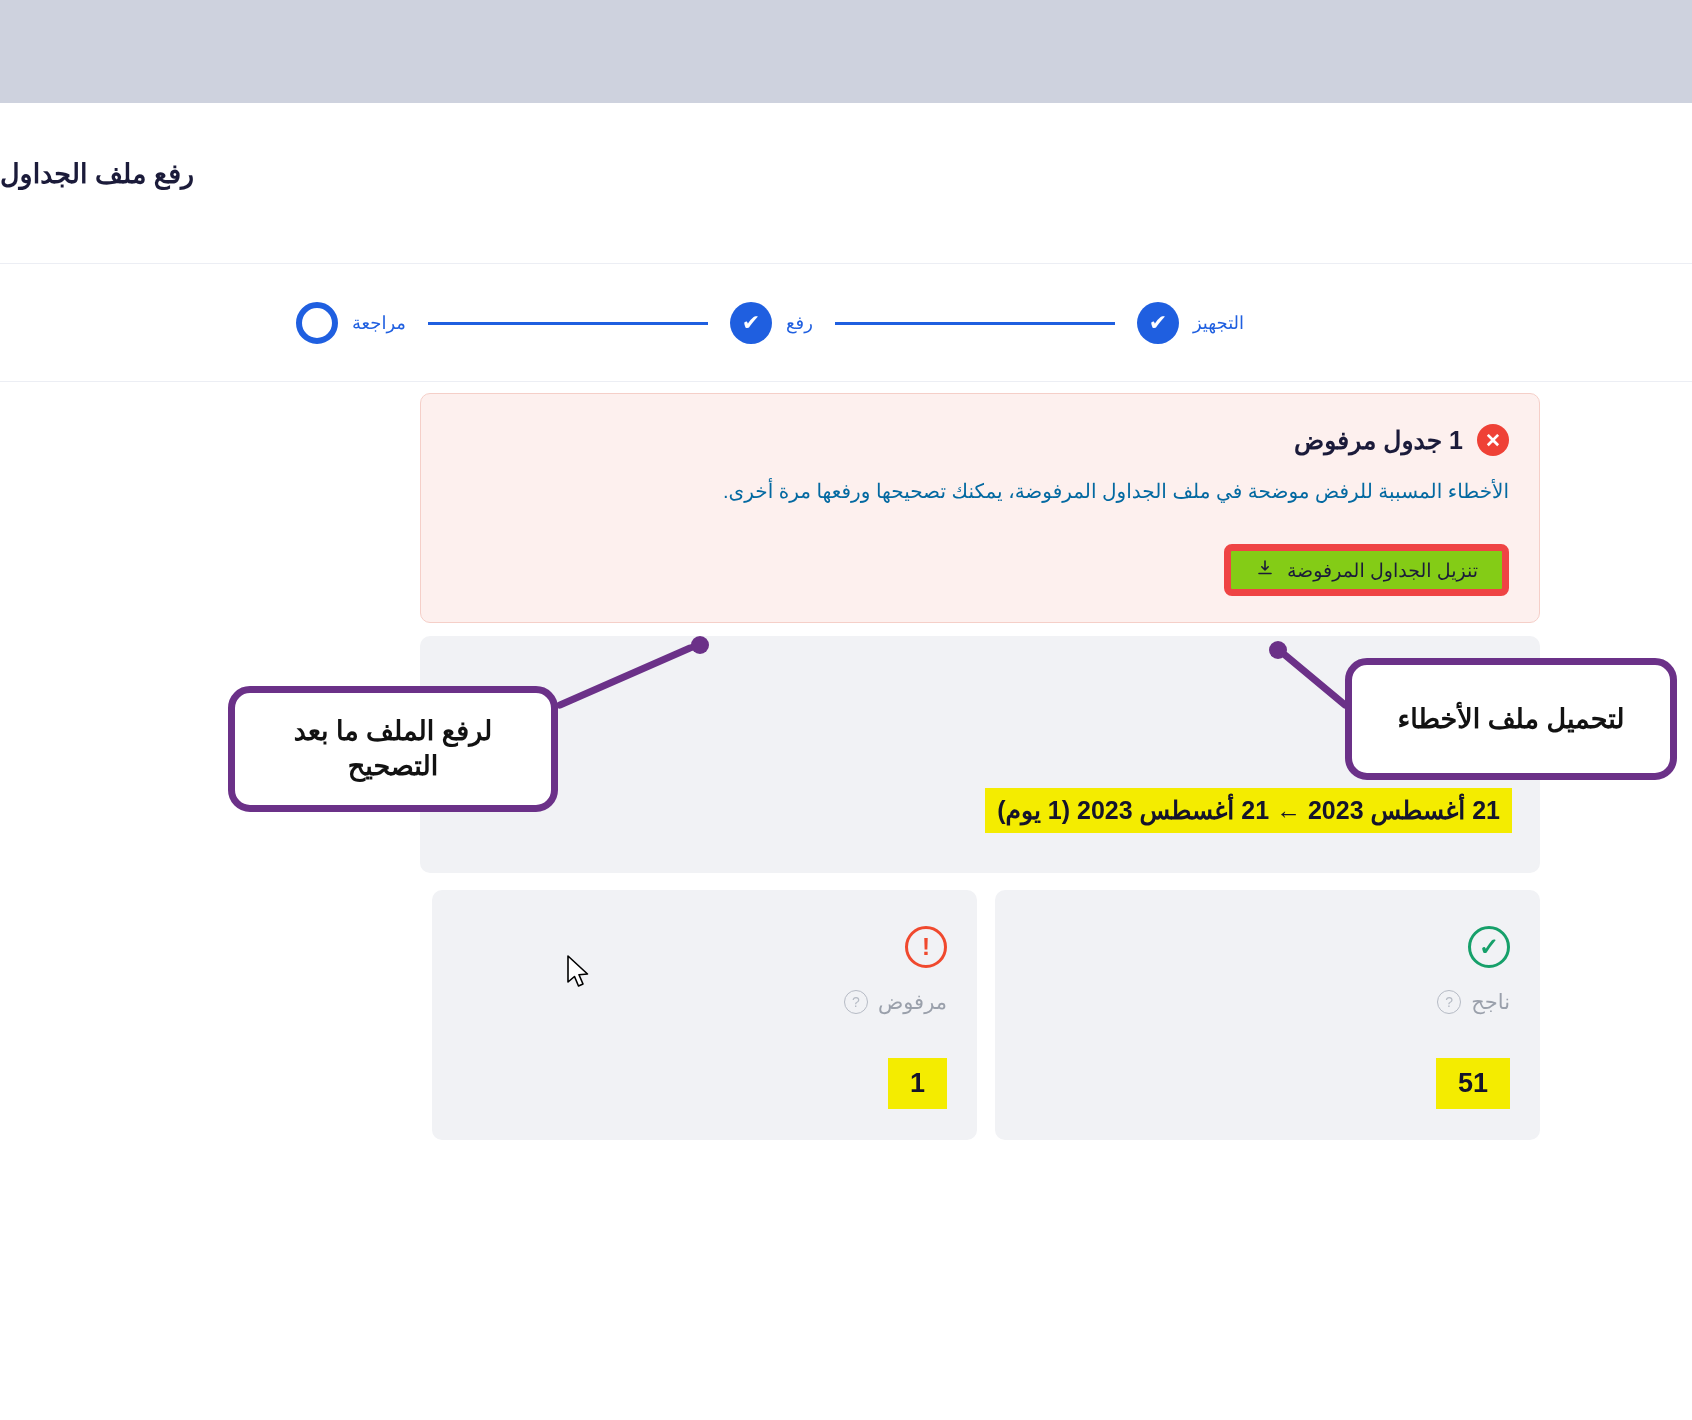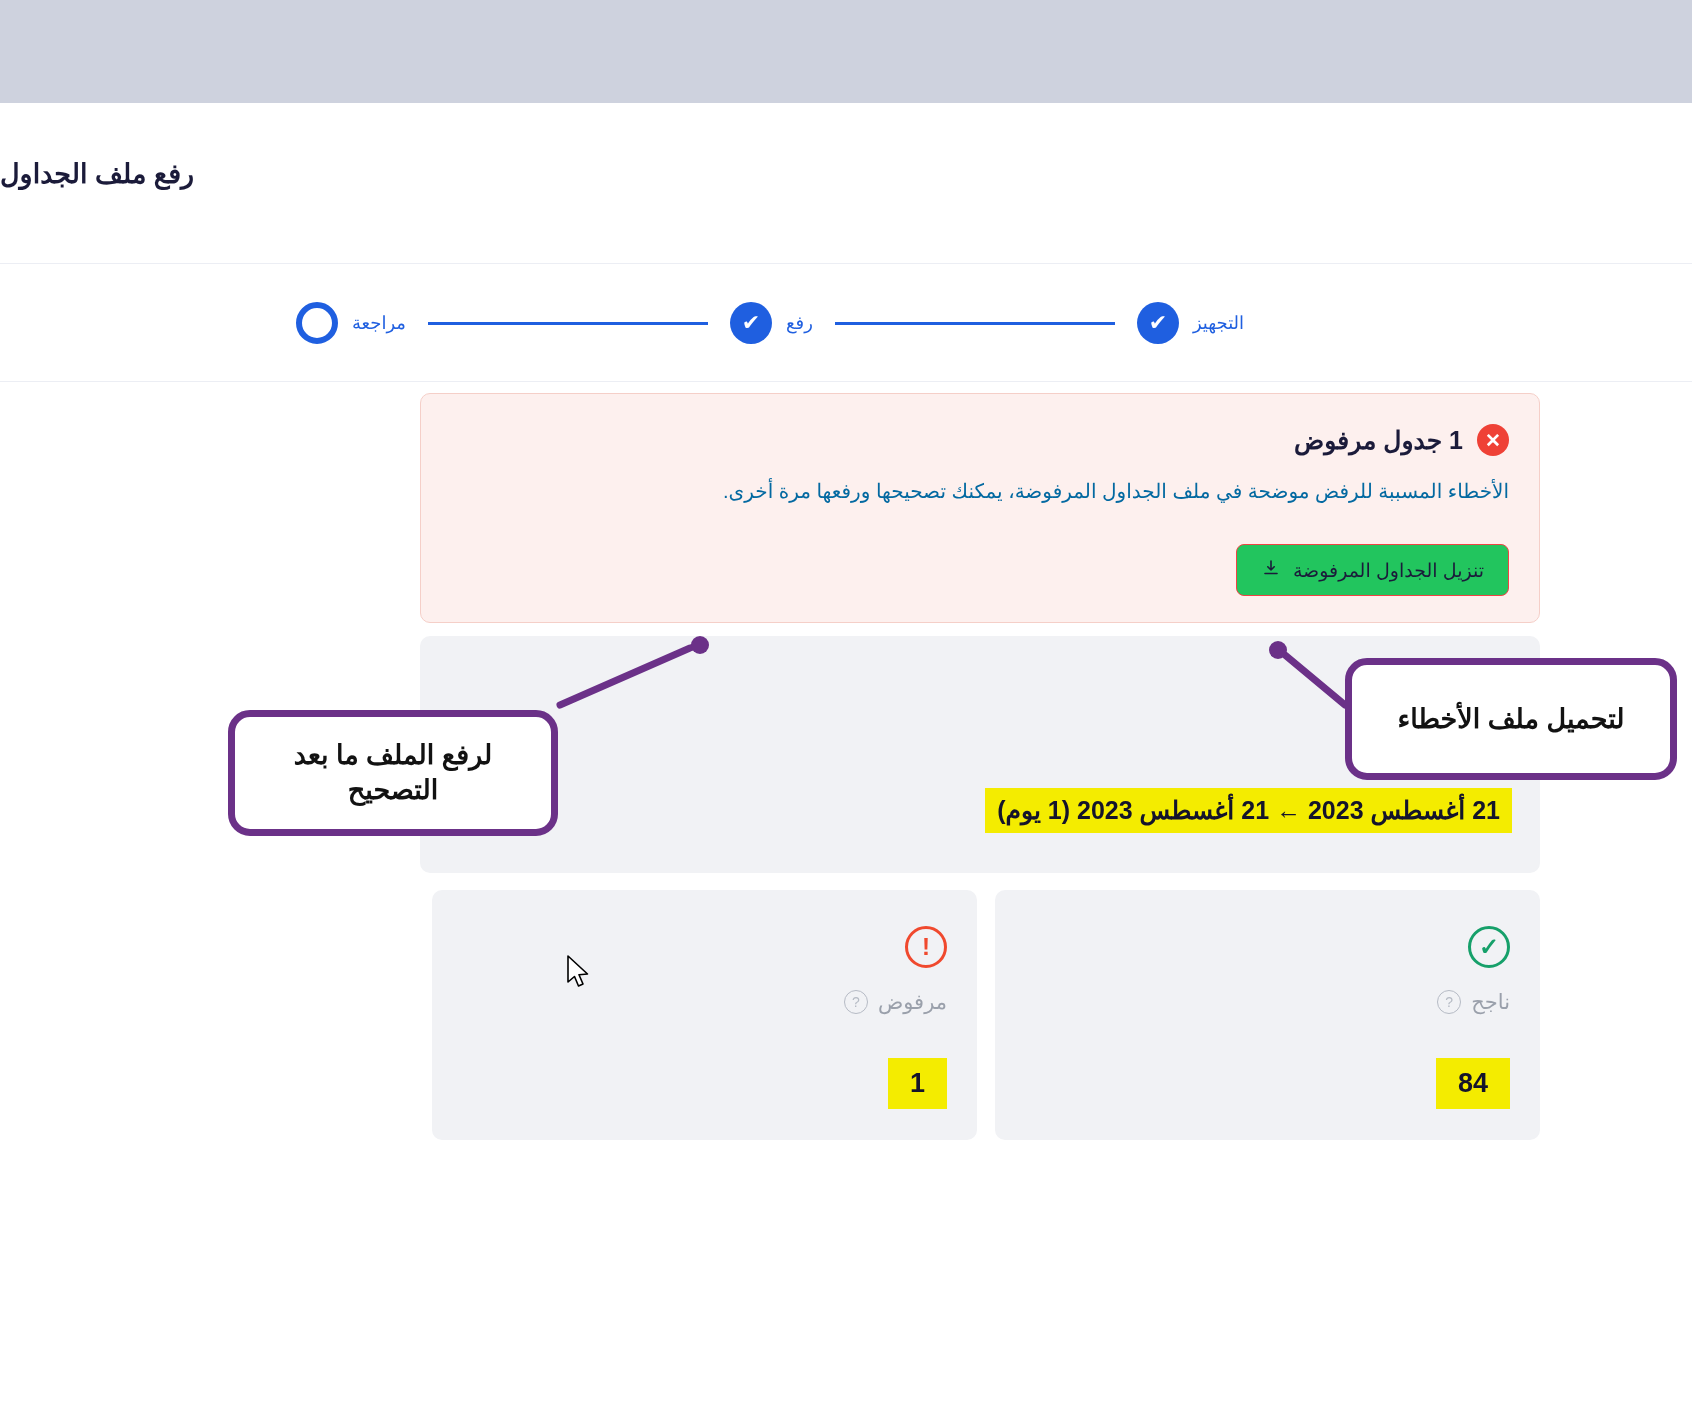--- a/index.html
+++ b/index.html
@@ -168,23 +168,23 @@
     box-sizing: border-box;
     cursor: pointer;
     white-space: nowrap;
   }
   .btn-primary {
     background: #2f6ce5;
     color: #ffffff;
     border: none;
   }
   .btn-secondary {
-    background: #22c55e;
+    background: #84cc16;
     color: #1b1b3a;
-    border: 1px solid #ef4444;
+    border: 7px solid #ef4444;
   }
 
   
   .panel {
     position: absolute;
     background: #f1f2f5;
     border-radius: 10px;
   }
   .panel-period {
     top: 533px;
@@ -296,21 +296,20 @@
     justify-content: center;
     line-height: 1.28;
     box-sizing: border-box;
     padding: 10px 18px;
   }
   .callout-left {
     top: 686px;
     left: 228px;
     width: 330px;
     height: 126px;
-    margin-top: 24px;
   }
   .callout-right {
     top: 658px;
     left: 1345px;
     width: 332px;
     height: 122px;
   }
   .leader {
     position: absolute;
     top: 0; left: 0;
@@ -381,21 +380,21 @@
     </div>
     <div class="period-value hl">21 أغسطس 2023  ←  21 أغسطس 2023  (1 يوم)</div>
   </div>
 
   <div class="panel panel-success">
     <span class="circ-icon ok">✓</span>
     <div class="panel-label">
       <span>ناجح</span>
       <span class="q-mark">?</span>
     </div>
-    <div class="count-value hl">84</div>
+    <div class="count-value hl">51</div>
   </div>
 
   <div class="panel panel-rejected">
     <span class="circ-icon warn">!</span>
     <div class="panel-label">
       <span>مرفوض</span>
       <span class="q-mark">?</span>
     </div>
     <div class="count-value hl">1</div>
   </div>

